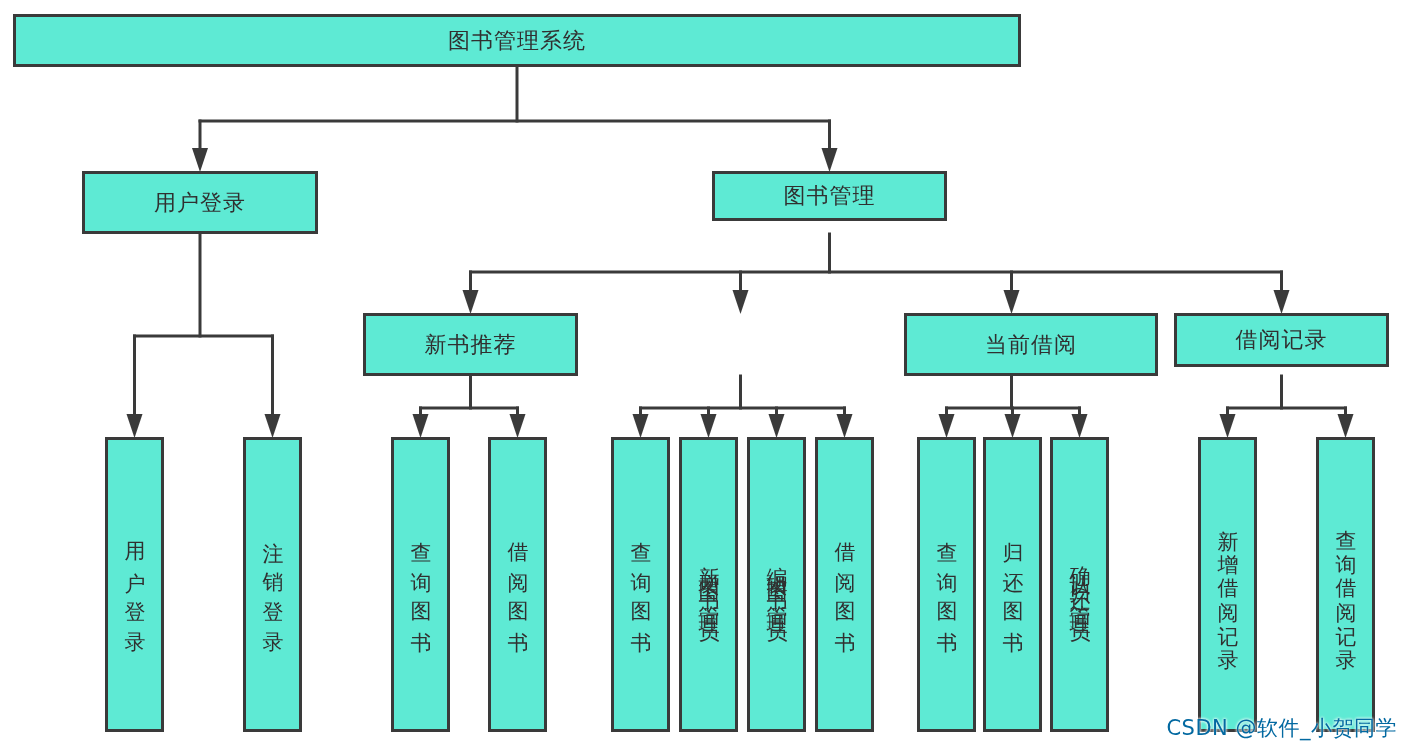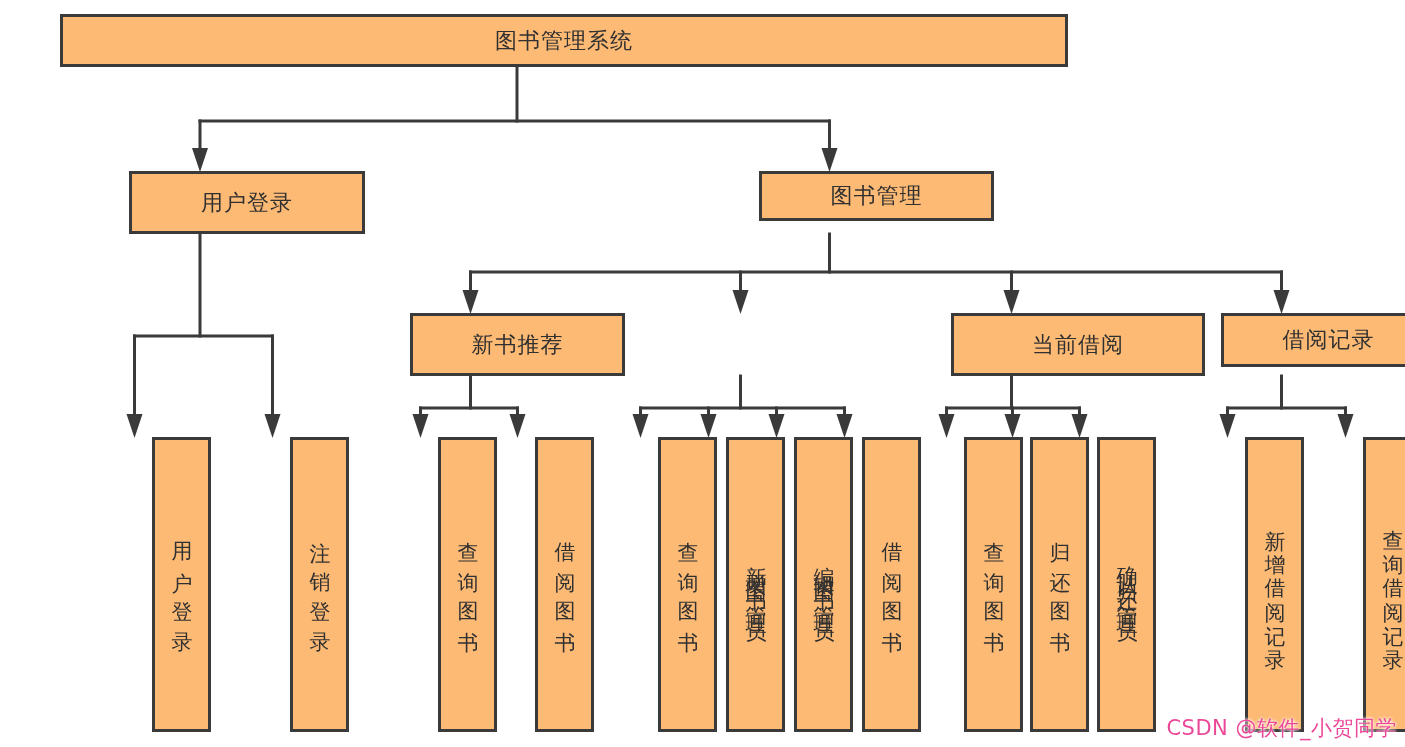--- a/index.html
+++ b/index.html
@@ -14,45 +14,44 @@
   .connectors {
     position: absolute;
     left: 0; top: 0;
     width: 1405px; height: 747px;
     z-index: 1;
   }
   .node {
     position: absolute;
     box-sizing: border-box;
     border: 3px solid #3a3a3a;
-    background: #fdba74;
+    background: #5eead4;
     color: #303030;
     display: flex;
     align-items: center;
     justify-content: center;
     z-index: 2;
-    margin-left: 47px;
   }
   .h-node {
     font-size: 22px;
     letter-spacing: 1px;
     white-space: nowrap;
   }
   .v-node {
     writing-mode: vertical-rl;
     text-orientation: mixed;
     font-size: 21px;
     line-height: 1;
   }
   .watermark {
     position: absolute;
     right: 8px;
     bottom: 5px;
     font-size: 21px;
-    color: #ec4899;
+    color: #0369a1;
     letter-spacing: 0.5px;
     text-shadow: 0 0 3px #ffffff, 0 0 3px #ffffff;
     z-index: 3;
     white-space: nowrap;
   }
 </style>
 </head>
 <body>
 
 <div class="stage">

